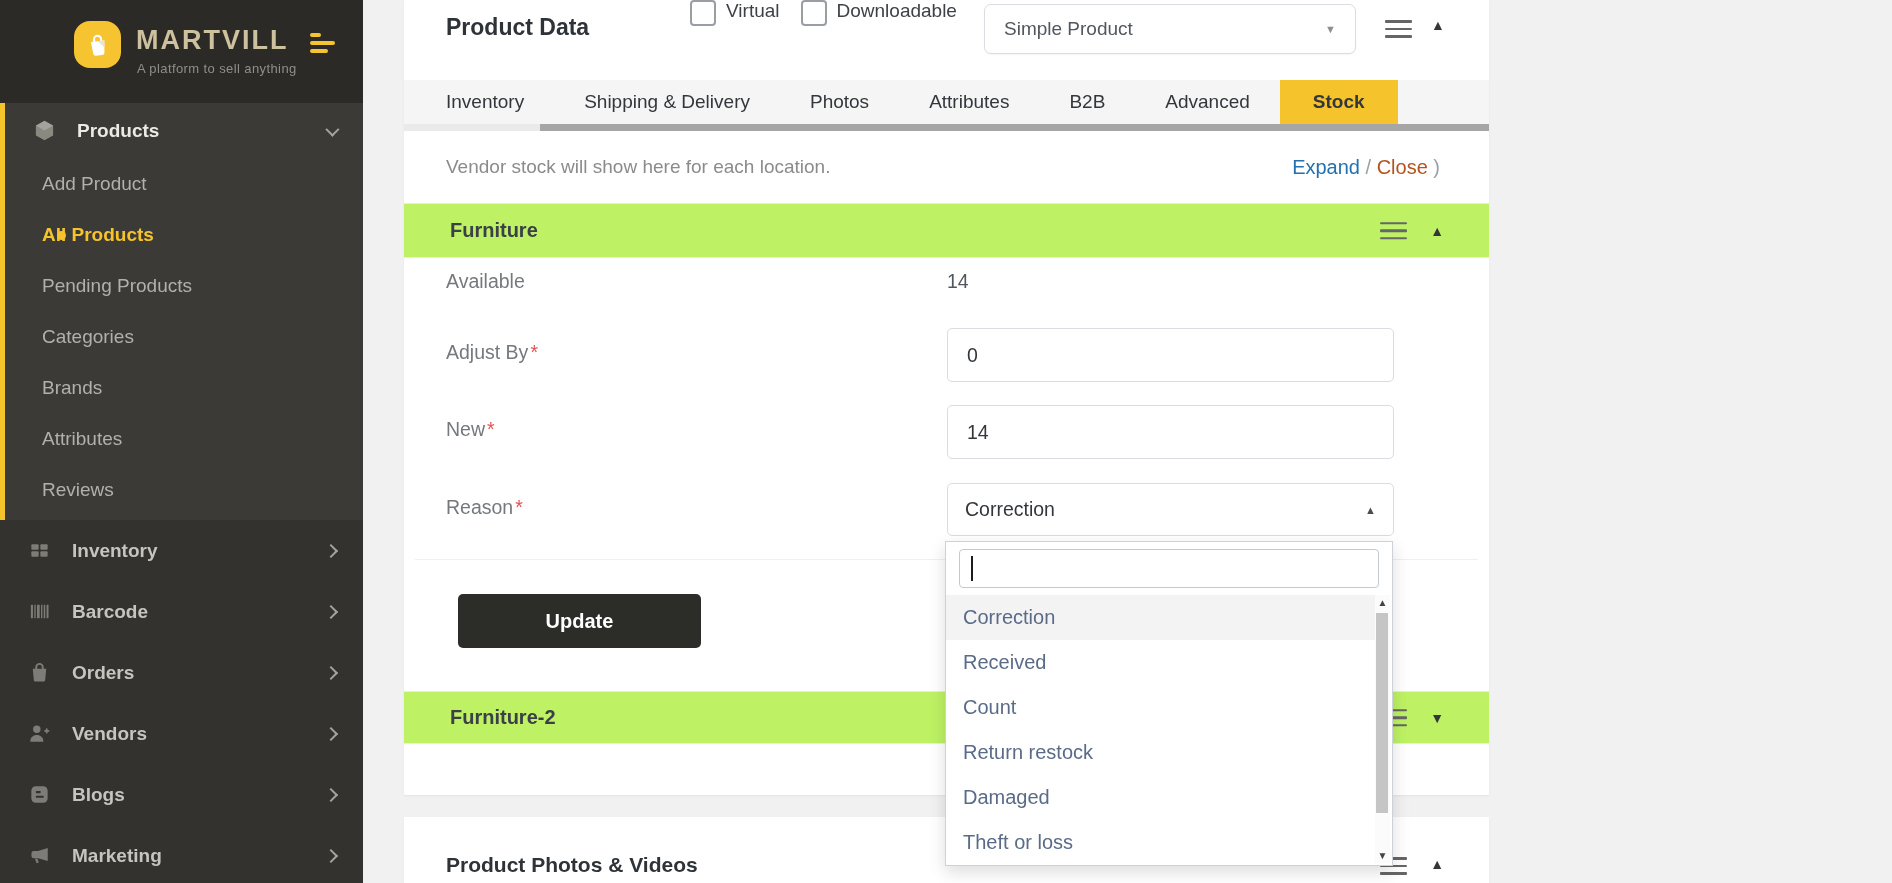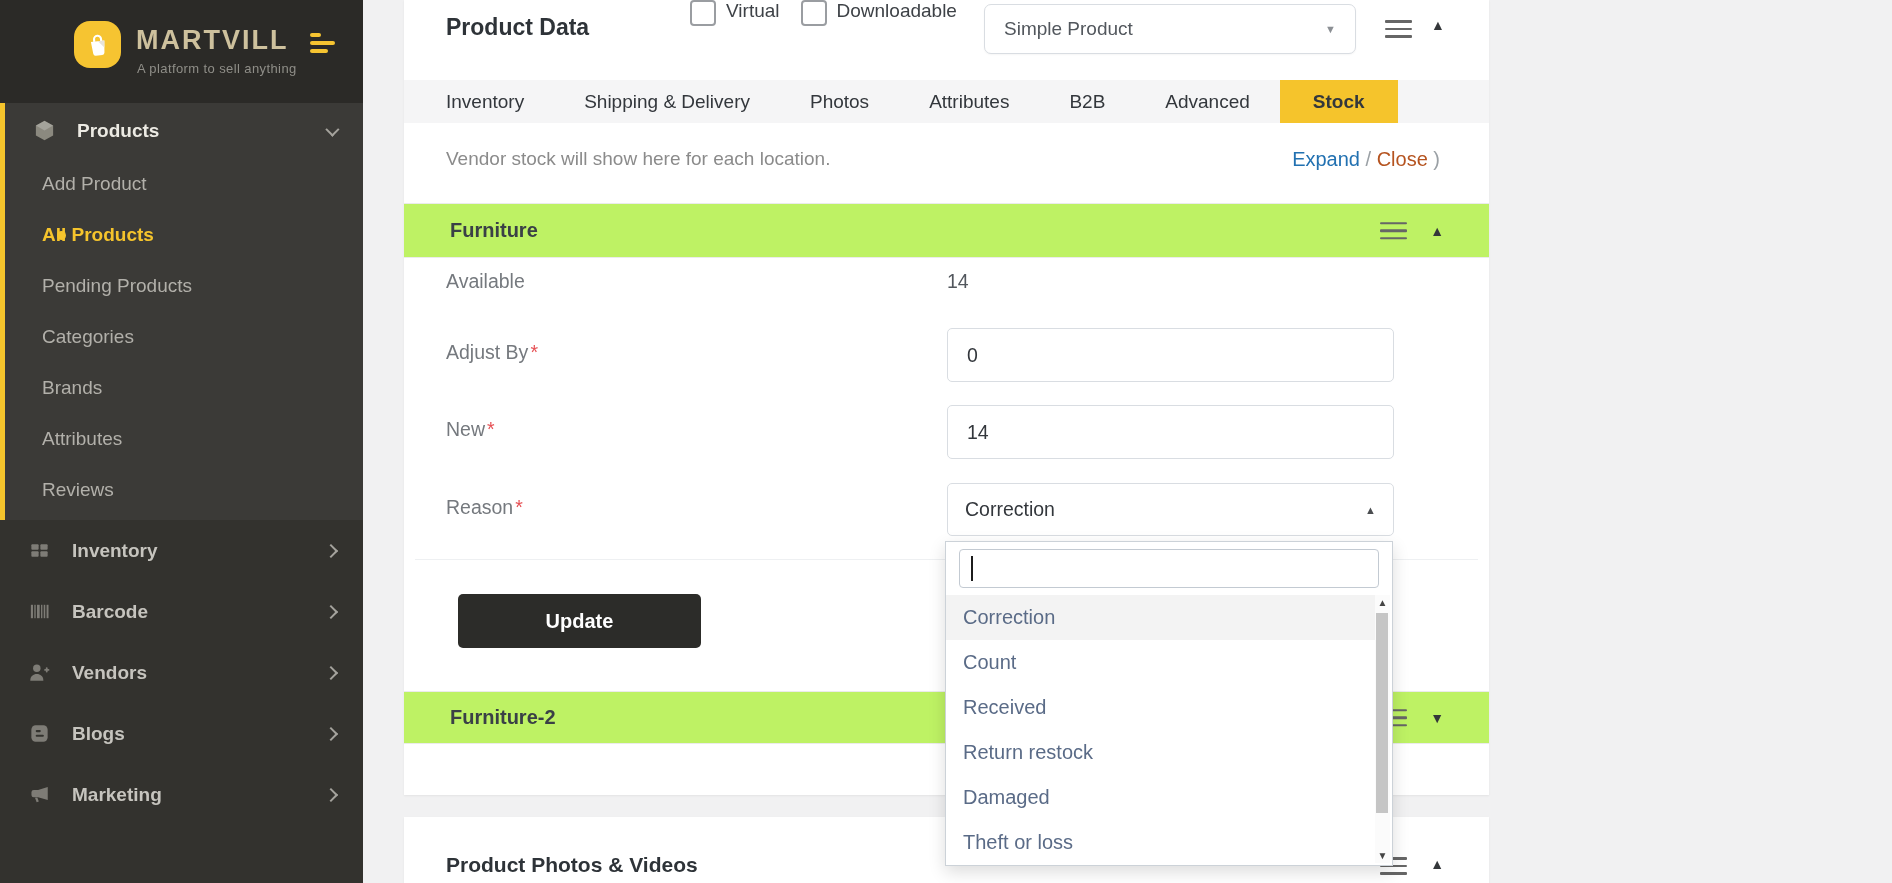--- a/index.html
+++ b/index.html
@@ -57,21 +57,21 @@
   .hdr-caret { position: absolute; left: 1027px; top: 17px; font-size: 14px; color: #34373a; cursor: pointer; }
 
   
   .tabs { position: absolute; top: 80px; left: 0; right: 0; height: 44px; background: #f5f5f6; display: flex; padding-left: 12px; }
   .tab { padding: 0 30px; line-height: 44px; font-size: 19px; color: #33373c; white-space: nowrap; cursor: pointer; }
   .tab.active { background: #f5c42c; font-weight: 600; padding: 0 33px; }
   .hscroll { position: absolute; top: 124px; left: 0; width: 1085px; height: 7px; background: #eaeaea; }
   .hscroll-thumb { position: absolute; left: 136px; right: 0; top: 0; bottom: 0; background: #a6a6a6; cursor: pointer; }
 
   
-  .notice { position: absolute; top: 123px; left: 0; right: 0; height: 72px; display: flex; align-items: center; padding: 0 49px 0 42px; background: #fff; }
+  .notice { position: absolute; top: 131px; left: 0; right: 0; height: 72px; display: flex; align-items: center; padding: 0 49px 0 42px; background: #fff; }
   .notice-text { font-size: 19px; color: #8b8b8b; }
   .notice-links { margin-left: auto; font-size: 20px; white-space: pre; }
   .link-expand { color: #2271b1; cursor: pointer; }
   .link-close { color: #b5531f; cursor: pointer; }
   .link-sep, .link-paren { color: #9aa0a5; }
 
   
   .sec-header { position: absolute; left: 0; right: 0; background: #bef264; border-top: 1px solid #ebebeb; border-bottom: 1px solid #ebebeb; display: flex; align-items: center; padding-left: 46px; }
   #furniture-header { top: 203px; height: 55px; }
   #furniture2-header { top: 691px; height: 53px; }
@@ -191,20 +191,30 @@
             <rect x="9.4" y="5" width="2.8" height="14"></rect>
               <rect x="13.6" y="5" width="1.4" height="14"></rect>
             <rect x="16.4" y="5" width="1.6" height="14"></rect>
               <rect x="19.4" y="5" width="2" height="14"></rect>
           </svg>
         </span>
         <span>Barcode</span>
         <span class="chev right"></span>
       </div>
 
+      <div class="menu-item">
+        <span class="mi-icon">
+          <svg width="23" height="23" viewBox="0 0 24 24">
+            <path d="M5 8h14l-1.1 12.2a1.6 1.6 0 0 1-1.6 1.3H7.7a1.6 1.6 0 0 1-1.6-1.3z" fill="currentColor"></path>
+            <path d="M8.6 8.5V6.4a3.4 3.4 0 0 1 6.8 0v2.1" fill="none" stroke="currentColor" stroke-width="2"></path>
+          </svg>
+        </span>
+        <span>Orders</span>
+        <span class="chev right"></span>
+      </div>
 
       <div class="menu-item">
         <span class="mi-icon">
           <svg width="23" height="23" viewBox="0 0 24 24" fill="currentColor">
             <circle cx="9.2" cy="7.6" r="3.9"></circle>
             <path d="M2.4 20c0-4 3.1-6.4 6.8-6.4s6.8 2.4 6.8 6.4v.6H2.4z"></path>
             <rect x="16.9" y="8.3" width="5.4" height="1.9" rx=".9"></rect>
               <rect x="18.6" y="6.5" width="1.9" height="5.4" rx=".9"></rect>
           </svg>
         </span>
@@ -326,22 +336,22 @@
         <i></i>
       </div>
     <span class="ph-caret">▲</span>
   </section>
 
   <div class="dropdown">
     <input class="dd-search" value="" style="">
     <div class="dd-cursor"></div>
     <div class="dd-options">
       <div class="dd-option highlighted">Correction</div>
+      <div class="dd-option">Received</div>
       <div class="dd-option">Count</div>
-      <div class="dd-option">Received</div>
       <div class="dd-option">Return restock</div>
       <div class="dd-option">Damaged</div>
       <div class="dd-option">Theft or loss</div>
     </div>
     <div class="dd-scroll">
       <div class="dd-arrow up">▲</div>
       <div class="dd-thumb"></div>
       <div class="dd-arrow down">▼</div>
     </div>
   </div>

